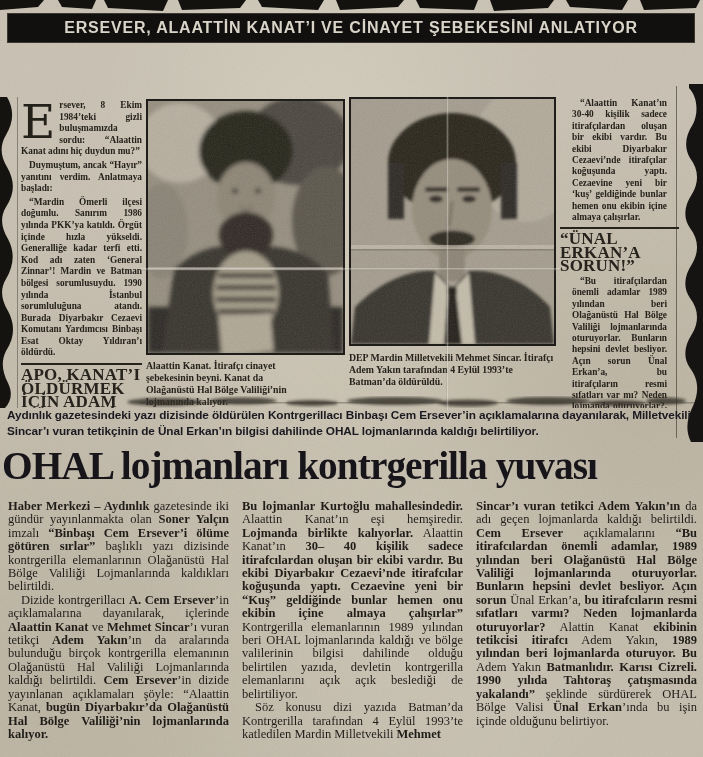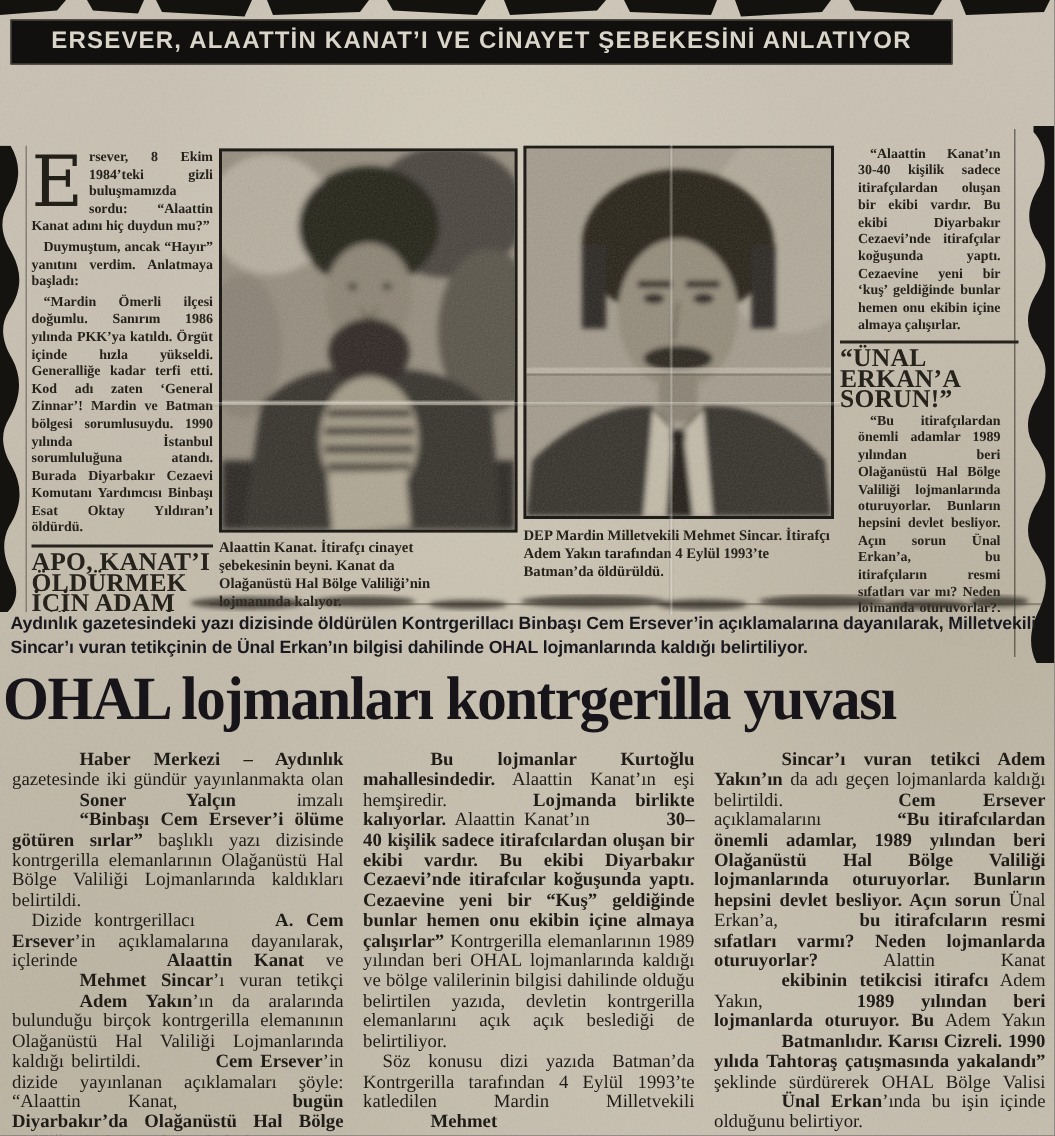--- a/index.html
+++ b/index.html
@@ -8,21 +8,21 @@
     background:
       radial-gradient(ellipse at 46% 22%, rgba(255,250,228,0.22), transparent 42%),
       radial-gradient(ellipse at 92% 55%, rgba(110,92,55,0.12), transparent 52%),
       radial-gradient(ellipse at 6% 92%, rgba(110,92,55,0.10), transparent 50%),
       radial-gradient(ellipse at 55% 75%, rgba(255,252,235,0.15), transparent 45%),
       linear-gradient(#cbc4b6,#c7c0b1);
     font-family:"Liberation Serif",serif;color:#1c1a17;
   }
   .torn-top{position:absolute;left:0;top:0;}
   .banner{
-    position:absolute;left:7px;top:13px;width:628px;height:30px;background:#12100e;
+    position:absolute;left:7px;top:13px;width:688px;height:30px;background:#12100e;
     border:1px solid #3b3831;box-sizing:border-box;
     display:flex;align-items:center;justify-content:center;
     font-family:"Liberation Sans",sans-serif;font-weight:700;font-size:16px;
     letter-spacing:0.8px;color:#ddd8cc;
   }
   .headline-box{
     position:absolute;left:2px;top:48px;width:696px;height:48px;box-sizing:border-box;
     border:2px solid #26231d;outline:1px solid #26231d;outline-offset:2px;
     display:flex;align-items:center;
   }
@@ -70,21 +70,21 @@
   }
   .headline2{
     position:absolute;left:2px;top:440px;margin:0;white-space:nowrap;
     font-family:"Liberation Serif",serif;font-weight:700;font-size:41px;line-height:50px;
     letter-spacing:-1px;color:#17151a;transform:scaleX(0.96);transform-origin:left center;
   }
   .bottom{position:absolute;left:8px;top:500px;width:689px;height:257px;display:flex;gap:13px;overflow:hidden;}
   .bcol{flex:1;text-align:justify;font-size:12.5px;line-height:13.4px;color:#201d19;}
   .bcol p{margin:0;}
   .bcol p + p{text-indent:13px;}
-  b{font-weight:700;margin-left:45px;}
+  b{font-weight:700;}
   .crease-v{position:absolute;left:446px;top:96px;width:3px;height:314px;
     background:linear-gradient(90deg, rgba(80,70,55,0.22), rgba(255,255,250,0.32), rgba(80,70,55,0.12));}
   .crease-h{position:absolute;left:140px;top:268px;width:420px;height:3px;
     background:linear-gradient(rgba(255,255,250,0.38), rgba(90,80,60,0.18));}
   .grain{position:absolute;left:0;top:0;pointer-events:none;}
 </style>
 </head>
 <body>
 
 <div class="page">

